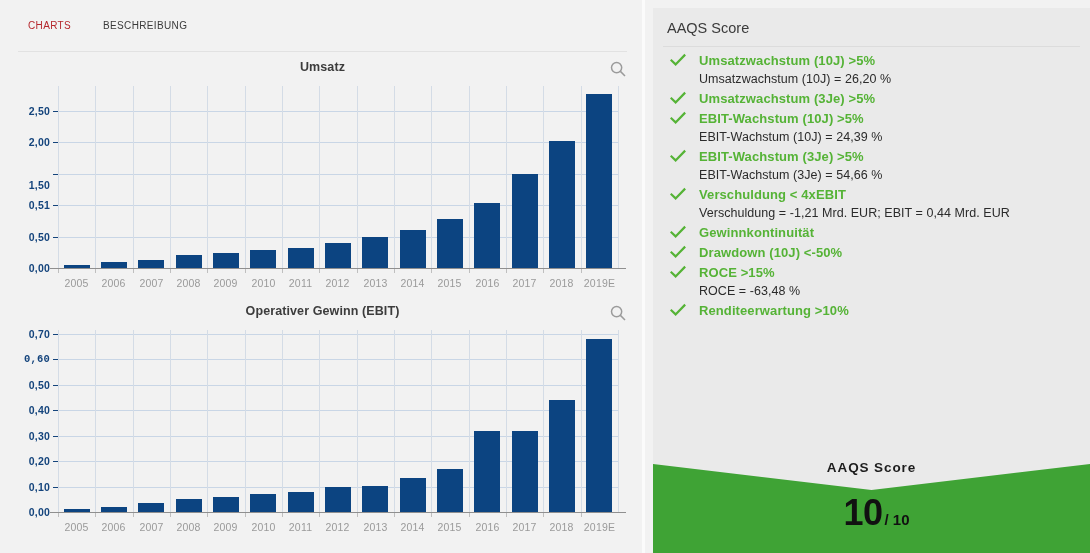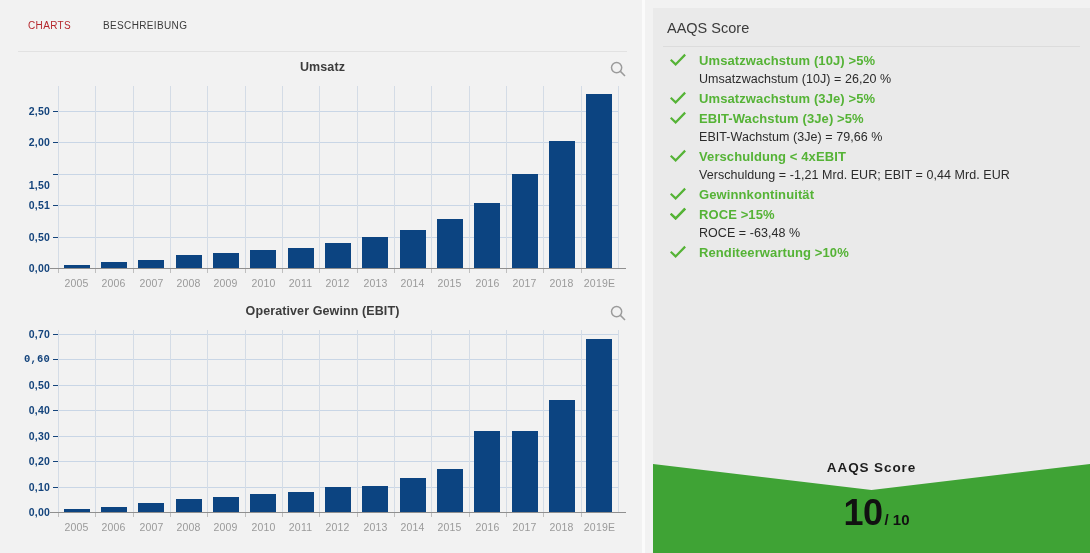--- a/index.html
+++ b/index.html
@@ -326,40 +326,48 @@
           <div class="crit">
             <span class="check"><svg width="16" height="14" viewBox="0 0 16 14">
                 <polyline points="1.5,7.5 5.6,11.4 14.4,2.4" fill="none" stroke="#55b336" stroke-width="2.2" stroke-linecap="square"></polyline>
               </svg></span>
             <div class="crit-title">Umsatzwachstum (3Je) &gt;5%</div>
           </div>
           <div class="crit">
             <span class="check"><svg width="16" height="14" viewBox="0 0 16 14">
                 <polyline points="1.5,7.5 5.6,11.4 14.4,2.4" fill="none" stroke="#55b336" stroke-width="2.2" stroke-linecap="square"></polyline>
               </svg></span>
+            <div class="crit-title">EBIT-Wachstum (10J) &gt;5%</div>
+            <div class="crit-sub">EBIT-Wachstum (10J) = 24,39 %</div>
+          </div>
+          <div class="crit">
+            <span class="check"><svg width="16" height="14" viewBox="0 0 16 14">
+                <polyline points="1.5,7.5 5.6,11.4 14.4,2.4" fill="none" stroke="#55b336" stroke-width="2.2" stroke-linecap="square"></polyline>
+              </svg></span>
             <div class="crit-title">EBIT-Wachstum (3Je) &gt;5%</div>
-            <div class="crit-sub">EBIT-Wachstum (3Je) = 79,66 %</div>
+            <div class="crit-sub">EBIT-Wachstum (3Je) = 54,66 %</div>
           </div>
           <div class="crit">
             <span class="check"><svg width="16" height="14" viewBox="0 0 16 14">
                 <polyline points="1.5,7.5 5.6,11.4 14.4,2.4" fill="none" stroke="#55b336" stroke-width="2.2" stroke-linecap="square"></polyline>
               </svg></span>
             <div class="crit-title">Verschuldung &lt; 4xEBIT</div>
             <div class="crit-sub">Verschuldung = -1,21 Mrd. EUR; EBIT = 0,44 Mrd. EUR</div>
           </div>
           <div class="crit">
             <span class="check"><svg width="16" height="14" viewBox="0 0 16 14">
                 <polyline points="1.5,7.5 5.6,11.4 14.4,2.4" fill="none" stroke="#55b336" stroke-width="2.2" stroke-linecap="square"></polyline>
               </svg></span>
             <div class="crit-title">Gewinnkontinuität</div>
           </div>
           <div class="crit">
             <span class="check"><svg width="16" height="14" viewBox="0 0 16 14">
                 <polyline points="1.5,7.5 5.6,11.4 14.4,2.4" fill="none" stroke="#55b336" stroke-width="2.2" stroke-linecap="square"></polyline>
               </svg></span>
+            <div class="crit-title">Drawdown (10J) &lt;-50%</div>
           </div>
           <div class="crit">
             <span class="check"><svg width="16" height="14" viewBox="0 0 16 14">
                 <polyline points="1.5,7.5 5.6,11.4 14.4,2.4" fill="none" stroke="#55b336" stroke-width="2.2" stroke-linecap="square"></polyline>
               </svg></span>
             <div class="crit-title">ROCE &gt;15%</div>
             <div class="crit-sub">ROCE = -63,48 %</div>
           </div>
           <div class="crit">
             <span class="check"><svg width="16" height="14" viewBox="0 0 16 14">

